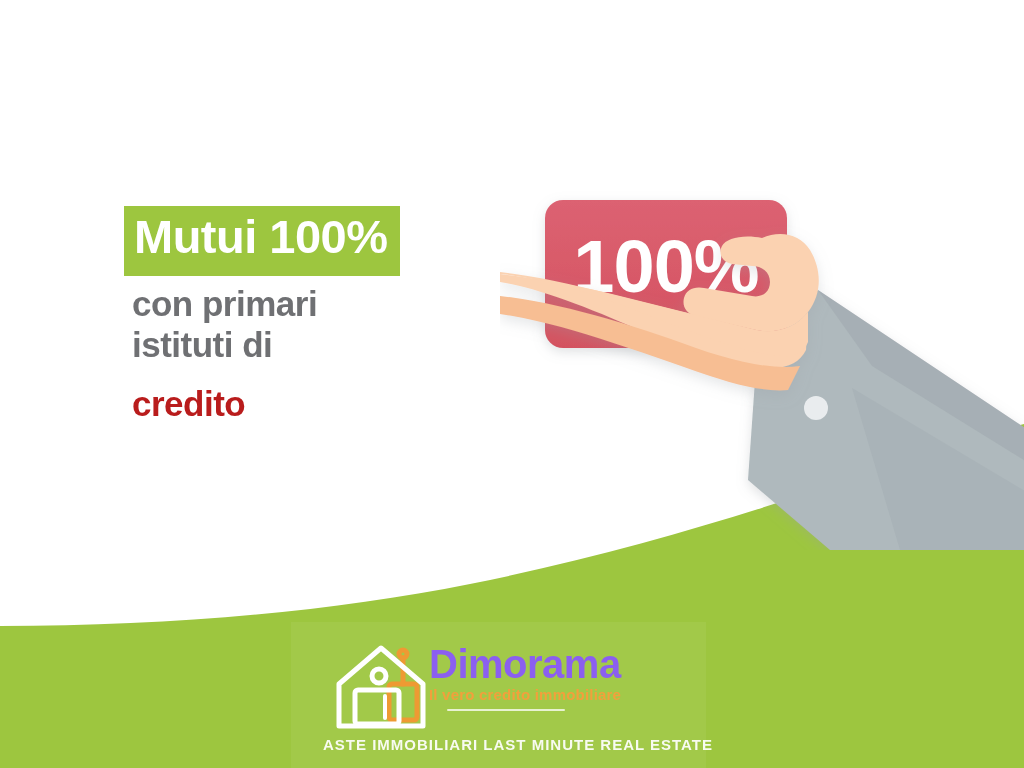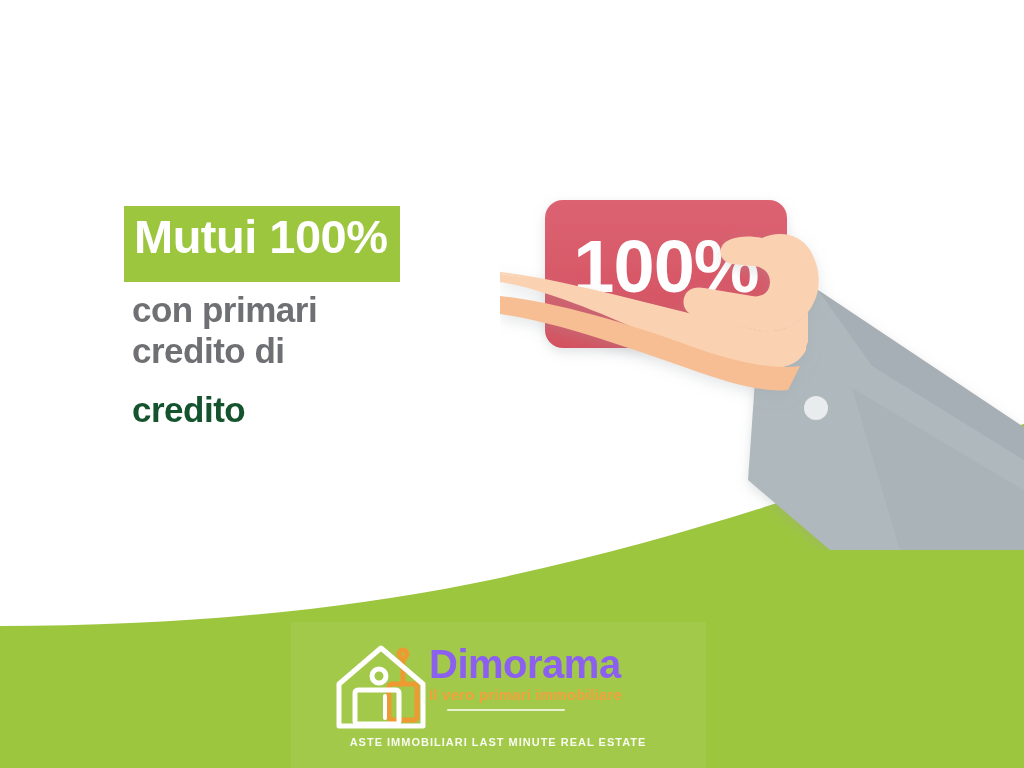--- a/index.html
+++ b/index.html
@@ -39,21 +39,21 @@
     width:380px;
   }
   .hl-line { display:block; line-height:1.0; white-space:nowrap; }
   #hl-highlight {
     display:inline-block;
     background:#9DC63F;
     color:#ffffff;
     font-size:47px;
     font-weight:bold;
     letter-spacing:-0.5px;
-    padding:7px 12px 22px 10px;
+    padding:7px 12px 16px 10px;
     margin-left:-2px;
   }
   .hl-grey {
     color:#6F7073;
     font-size:35px;
     font-weight:bold;
     letter-spacing:-0.5px;
     margin-top:7px;
     padding-left:6px;
   }
@@ -94,21 +94,21 @@
     margin-top:5px; margin-left:18px;
     width:118px; height:2px;
     background:rgba(255,255,255,0.75);
     border-radius:1px;
   }
   #brand-sub {
     position:absolute; left:32px; top:114px;
     width:350px;
     text-align:center;
     color:rgba(255,255,255,0.92);
-    font-size:11px;
+    font-size:15px;
     font-weight:bold;
     letter-spacing:1.0px;
     white-space:nowrap;
   }
 </style>
 </head>
 <body>
 
 <div id="stage">
 
@@ -192,22 +192,22 @@
                L 110,124
                C 72,114 34,106 0,102 Z" fill="#FBD2B1"></path>
     </g>
   </svg>
 
   <div id="headline">
     <span class="hl-line">
       <span id="hl-highlight" style="background: rgb(157, 198, 63); color: rgb(255, 255, 255);">Mutui 100%</span>
     </span>
     <span id="hl-l2" class="hl-line hl-grey" style="color: rgb(111, 112, 115);">con primari</span>
-    <span id="hl-l3" class="hl-line hl-grey" style="color: rgb(111, 112, 115);">credito di</span>
-    <span id="hl-l4" class="hl-line hl-grey" style="color: #14532d; margin-top: 24px;">credito</span>
+    <span id="hl-l3" class="hl-line hl-grey" style="color: rgb(111, 112, 115);">istituti di</span>
+    <span id="hl-l4" class="hl-line hl-grey" style="color: #b91c1c; margin-top: 24px;">credito</span>
   </div>
 
   <div id="logo-panel">
     <div id="logo-inner">
 
       <svg id="logo-house" viewBox="0 0 104 92" aria-hidden="true">
 
         <g stroke="#EE9A33" fill="none">
           <rect x="60" y="44" width="28" height="36" rx="3" stroke-width="5"></rect>
           <path d="M 74,18 L 74,44" stroke-width="5" stroke-linecap="round"></path>
@@ -217,21 +217,21 @@
         <g stroke="#ffffff" fill="none" stroke-width="5" stroke-linejoin="round" stroke-linecap="round">
           <path d="M 10,44 L 52,8 L 94,44 L 94,86 L 10,86 Z"></path>
           <circle cx="50" cy="36" r="7"></circle>
           <rect x="26" y="50" width="44" height="34" rx="3"></rect>
           <path d="M 56,56 L 56,78" stroke-width="4"></path>
         </g>
       </svg>
 
       <div id="logo-words">
         <div id="brand-name" style="color: #8b5cf6;">Dimorama</div>
-        <div id="brand-tagline" style="color: rgb(242, 160, 60);">Il vero primari immobiliare</div>
+        <div id="brand-tagline" style="color: rgb(242, 160, 60);">Il vero credito immobiliare</div>
         <div id="brand-rule"></div>
       </div>
 
       <div id="brand-sub">ASTE IMMOBILIARI  LAST MINUTE  REAL ESTATE</div>
     </div>
   </div>
 
 </div>
 
 </body></html>

